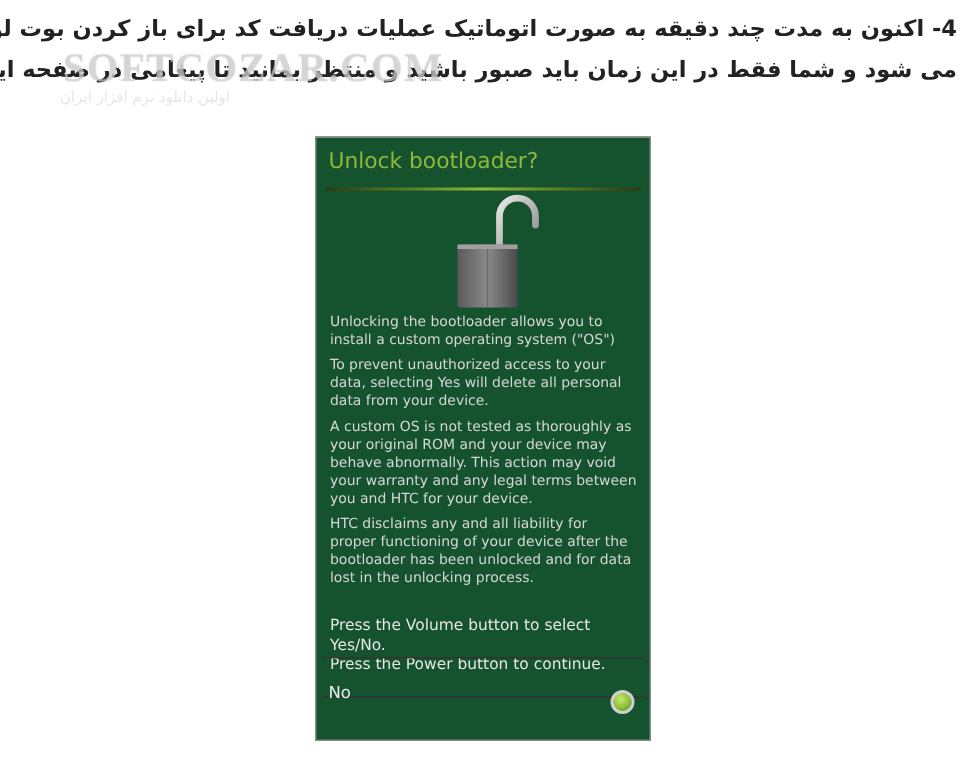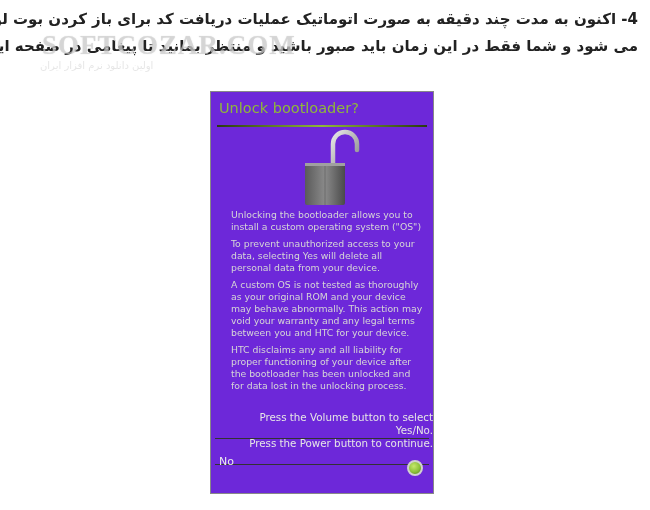--- a/index.html
+++ b/index.html
@@ -21,38 +21,38 @@
     color:rgba(210,210,210,0.55);
     text-shadow:0 0 1px rgba(180,180,180,0.5);
     margin-left:36px;
   }
   .watermark-sub {
     position:absolute; left:40px; top:60px; font-size:10px;
     color:rgba(210,210,210,0.55); direction:rtl;
   }
   .phone {
     position:absolute; left:210px; top:91px; width:224px; height:403px;
-    background:#6d28d9; border:1px solid #888; box-sizing:border-box;
+    background:#14532d; border:1px solid #888; box-sizing:border-box;
     color:#dcdcdc; font-family:"DejaVu Sans", sans-serif;
   }
   .phone-title {
     position:absolute; left:8px; top:8px; color:#8fb83a; font-size:14.5px;
   }
   .title-rule {
     position:absolute; left:6px; right:6px; top:33px; height:2px;
     background:linear-gradient(90deg, #2a3a10, #8fb83a 50%, #2a3a10);
   }
   .padlock { position:absolute; left:86px; top:36px; width:72px; height:80px; }
   .body-text {
-    position:absolute; left:20px; right:8px; top:117px; font-size:9.3px;
+    position:absolute; left:9px; right:8px; top:117px; font-size:9.3px;
     line-height:12px; color:#d6d6d6;
   }
   .body-text p { margin:0 0 5px 0; }
   .instructions {
-    position:absolute; left:9px; top:319px; font-size:10.3px; line-height:13px; color:#e6e6e6;text-align:right;
+    position:absolute; left:9px; top:319px; font-size:10.3px; line-height:13px; color:#e6e6e6;
   }
   .divider { position:absolute; left:4px; right:4px; height:1px; background:#333; }
   .option { position:absolute; left:6px; right:6px; height:30px; }
   .option .opt-label { position:absolute; left:2px; top:1px; font-size:11px; color:#ececec; }
   .option .opt-desc { position:absolute; left:2px; top:15px; font-size:7.6px; color:#bdbdbd; white-space:nowrap; }
   .radio {
     position:absolute; right:4px; top:6px; width:16px; height:16px; border-radius:50%;
     box-sizing:border-box;
   }
   .radio.off { background:radial-gradient(circle at 40% 35%, #ffffff, #d8d8d8 60%, #a8a8a8); }

